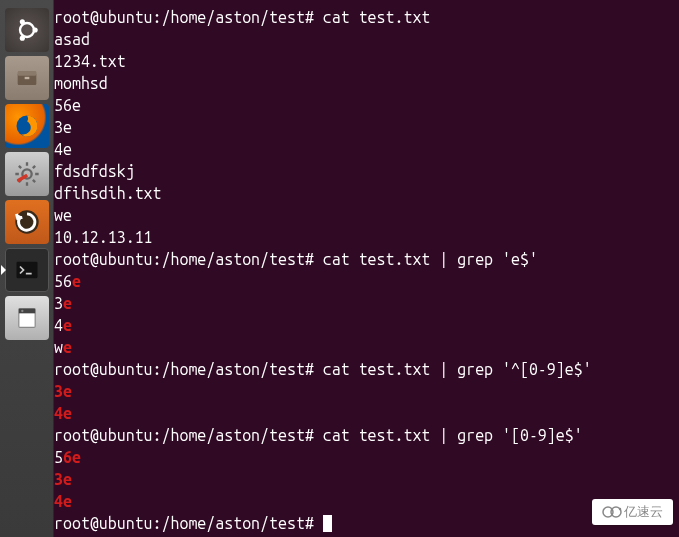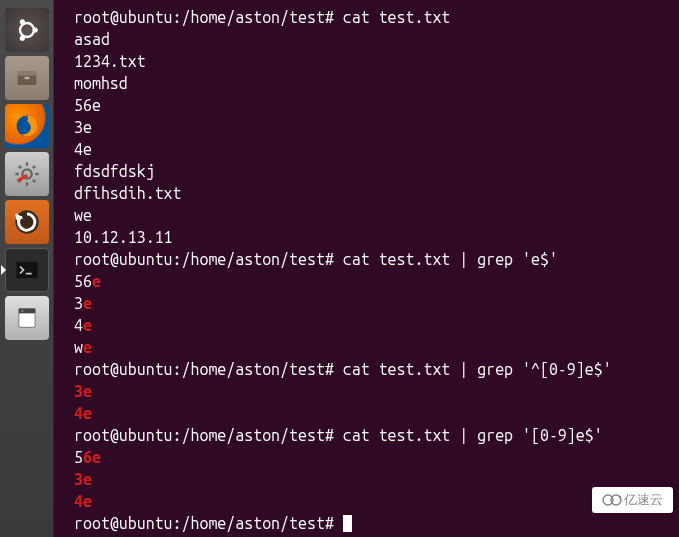--- a/index.html
+++ b/index.html
@@ -51,37 +51,37 @@
     .icon-settings { background: linear-gradient(#cfcfcf, #9a9a9a); }
     .icon-updater { background: linear-gradient(#e07020, #c0581a); }
     .icon-terminal { background: #2b2b2b; border: 1px solid #555; }
     .icon-files2 { background: linear-gradient(#e0e0e0, #b0b0b0); }
     .icon-ubuntu svg, .icon-files svg, .icon-firefox svg, .icon-settings svg,
     .icon-updater svg, .icon-terminal svg, .icon-files2 svg { width: 28px; height: 28px; }
     .terminal {
       flex: 1;
       background: #300a24;
       color: #ffffff;
-      padding: 6px 4px 4px 20px;
+      padding: 6px 4px 4px 0;
       line-height: 22px;
       overflow: hidden;
       white-space: pre;
     }
     .prompt { color: #ffffff; }
     .hl { color: #d21b1b; font-weight: bold; }
     .cursor {
       display: inline-block;
       width: 9px;
       height: 17px;
       background: #ffffff;
       vertical-align: text-bottom;
     }
     .watermark {
       position: absolute;
-      bottom: 24px;
+      bottom: 12px;
       right: 6px;
       background: #fff;
       color: #888;
       font-family: sans-serif;
       font-size: 13px;
       padding: 4px 10px;
       border-radius: 3px;
       display: flex;
       align-items: center;
       box-shadow: 0 1px 2px rgba(0,0,0,.2);

